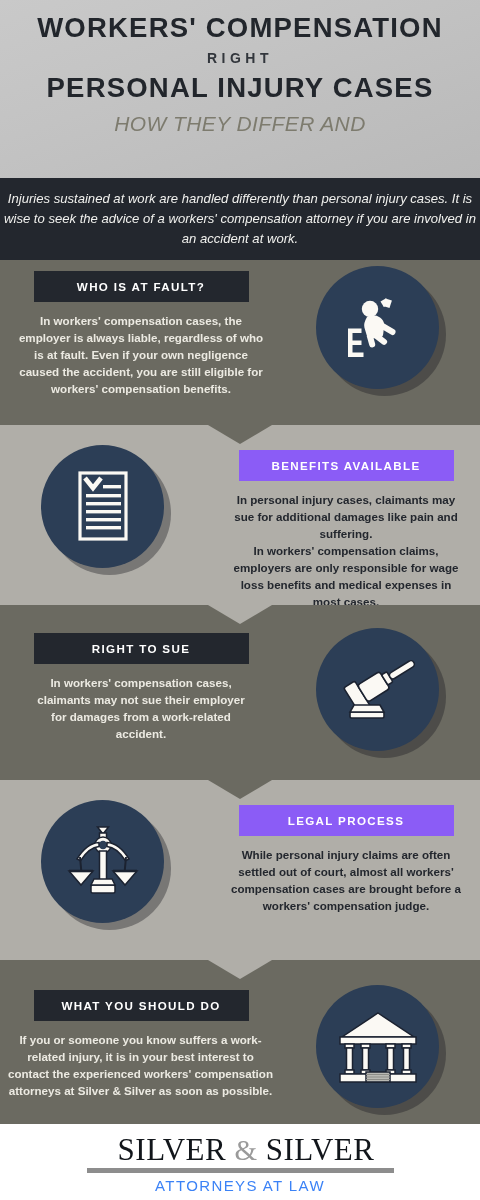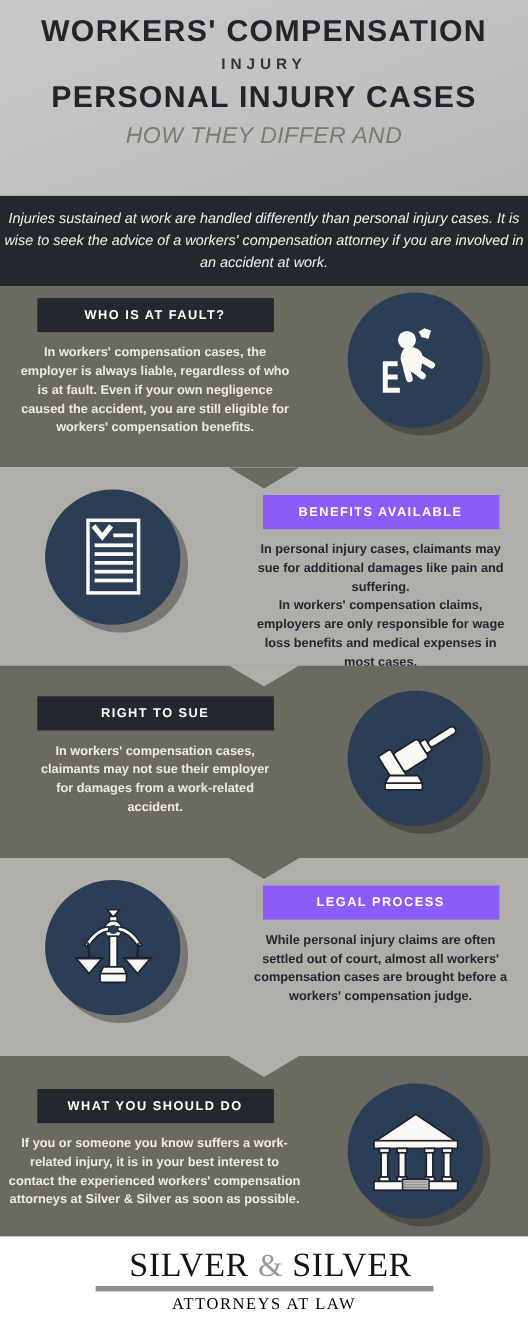--- a/index.html
+++ b/index.html
@@ -134,34 +134,34 @@
     line-height:1;
     margin-left:12px;
   }
   .logo-amp { color:#9a9a9a; font-size:29px; }
   .logo-bar {
     width:307px; height:5px;
     background:#8d8d8d;
     margin:3px auto 4px;
   }
   .logo-tag {
-    font-family:Liberation Serif, serif;
+    font-family:Liberation Sans, sans-serif;
     font-size:15px;
     letter-spacing:1.4px;
-    color:#000000;
+    color:#3b82f6;
   }
 </style>
 </head>
 <body>
 
 <div class="infographic">
 
   <div class="header">
     <div class="title-main">WORKERS' COMPENSATION</div>
-    <div class="title-versus">INJURY</div>
+    <div class="title-versus">RIGHT</div>
     <div class="title-main">PERSONAL INJURY CASES</div>
     <div class="title-sub">HOW THEY DIFFER AND</div>
   </div>
 
   <div class="intro">Injuries sustained at work are handled differently than personal injury cases. It is wise to seek the advice of a workers' compensation attorney if you are involved in an accident at work.</div>
 
   <div class="section sec-dark" style="height:165px">
     <div class="row icon-right">
       <div class="textcol">
         <span class="label label-dark">WHO IS AT FAULT?</span>

